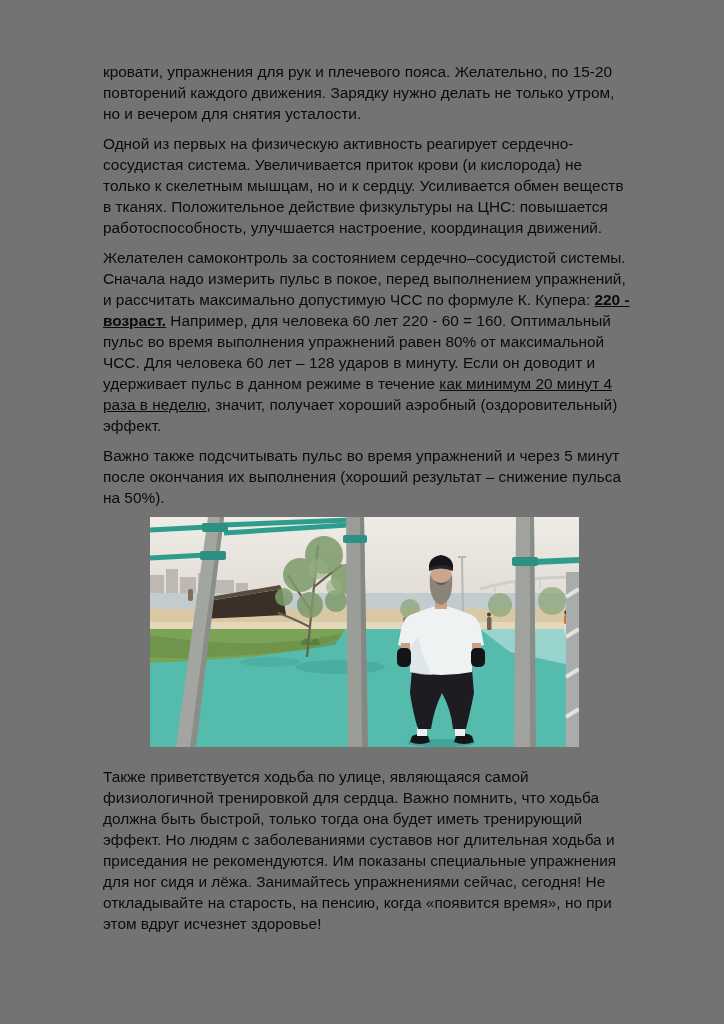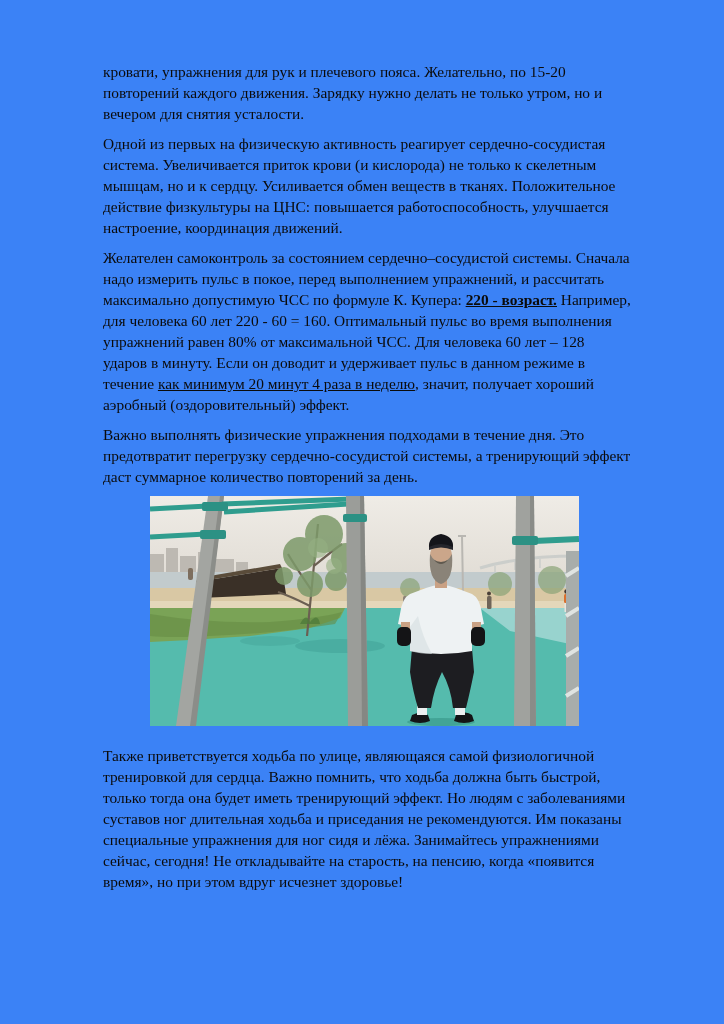--- a/index.html
+++ b/index.html
@@ -1,22 +1,22 @@
 <!DOCTYPE html>
 <html lang="ru"><head>
 <meta charset="utf-8">
 <style>
   html, body { margin: 0; padding: 0; background: #ffffff; }
   .page {
     position: relative;
     width: 724px;
     height: 1024px;
-    background: #3b82f6;
+    background: #737373;
     overflow: hidden;
-    font-family: Liberation Serif, serif;
+    font-family: Liberation Sans, sans-serif;
     color: #0b0b0b;
   }
   .content {
     position: absolute;
     left: 103px;
     top: 61px;
     width: 529px;
   }
   .content p {
     margin: 0 0 9px 0;
@@ -39,22 +39,22 @@
 
 <div class="page">
   <div class="content">
 
     <p><span>кровати, упражнения для рук и плечевого пояса. Желательно, по 15-20 повторений каждого движения. Зарядку нужно делать не только утром, но и вечером для снятия усталости.</span></p>
 
     <p><span>Одной из первых на физическую активность реагирует сердечно-сосудистая система. Увеличивается приток крови (и кислорода) не только к скелетным мышцам, но и к сердцу. Усиливается обмен веществ в тканях. Положительное действие физкультуры на ЦНС: повышается работоспособность, улучшается настроение, координация движений.</span></p>
 
     <p><span>Желателен самоконтроль за состоянием сердечно–сосудистой системы. Сначала надо измерить пульс в покое, перед выполнением упражнений, и рассчитать максимально допустимую ЧСС по формуле К. Купера: </span><span class="bold-underline">220 - возраст.</span><span> Например, для человека 60 лет 220 - 60 = 160. Оптимальный пульс во время выполнения упражнений равен 80% от максимальной ЧСС. Для человека 60 лет – 128 ударов в минуту. Если он доводит и удерживает пульс в данном режиме в течение </span><span class="underline">как минимум 20 минут 4 раза в неделю</span><span>, значит, получает хороший аэробный (оздоровительный) эффект.</span></p>
 
-
-    <p><span>Важно выполнять физические упражнения подходами в течение дня. Это предотвратит перегрузку сердечно-сосудистой системы, а тренирующий эффект даст суммарное количество повторений за день.</span></p>
+    <p><span>Важно также подсчитывать пульс во время упражнений и через 5 минут после окончания их выполнения (хороший результат – снижение пульса на 50%).</span></p>
+
 
     <figure class="photo" aria-label="Бородатый мужчина в чёрной кепке, белой футболке и чёрных брюках стоит на бирюзовом покрытии уличной воркаут-площадки у набережной">
       <svg viewBox="0 0 429 230" xmlns="http://www.w3.org/2000/svg">
         <defs>
           <linearGradient id="skyg" x1="0" y1="0" x2="0" y2="1">
             <stop offset="0" stop-color="#efece6"></stop>
             <stop offset="1" stop-color="#ddd8d0"></stop>
           </linearGradient>
         </defs>
 

